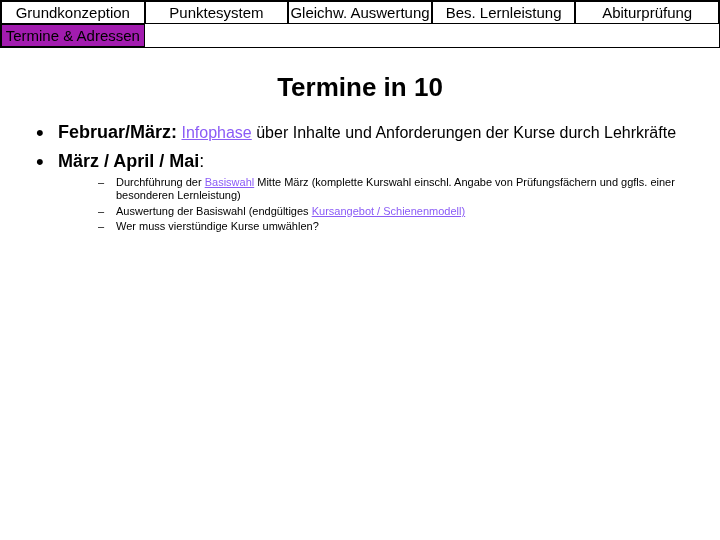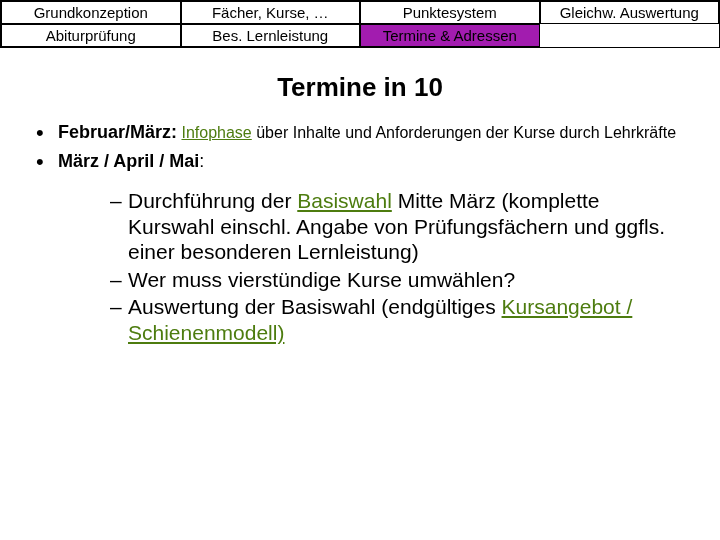--- a/index.html
+++ b/index.html
@@ -7,21 +7,21 @@
     margin: 0;
     width: 720px;
     height: 540px;
     background: #fff;
     font-family: Arial, Helvetica, sans-serif;
     color: #000;
     overflow: hidden;
   }
   .tabs {
     display: grid;
-    grid-template-columns: repeat(4, 1fr);
+    grid-template-columns: repeat(5, 1fr);
     grid-template-rows: repeat(2, 23px);
     border: 1px solid #000;
   }
   .tab {
     border: 1px solid #000;
     display: flex;
     align-items: center;
     justify-content: center;
     font-size: 15px;
     line-height: 1;
@@ -56,52 +56,51 @@
     position: absolute;
     left: 0;
     top: 0;
     font-size: 22px;
     line-height: 1.1;
   }
   .lead {
     font-size: 18px;
     font-weight: bold;
   }
-  .red { color: #4d7c0f; }
+  .red { color: #8b5cf6; }
   .u { text-decoration: underline; }
   ul.sub {
     list-style: none;
     padding: 4px 10px 4px 40px;
-    margin: 12px;
-    font-size: 21px;
+    margin: 0;
+    font-size: 11px;
   }
   ul.sub > li {
     position: relative;
     padding-left: 18px;
     margin-bottom: 2px;
     line-height: 1.22;
   }
   ul.sub > li::before {
     content: "–";
     position: absolute;
     left: 0;
     top: 0;
   }
   .body16 { font-size: 16px; }
 </style>
 </head>
 <body>
 
 <div class="tabs">
   <div class="tab">Grundkonzeption</div>
-  <div class="tab">Fächer, Kurse, …</div>
   <div class="tab">Punktesystem</div>
   <div class="tab">Gleichw. Auswertung</div>
+  <div class="tab">Bes. Lernleistung</div>
   <div class="tab">Abiturprüfung</div>
-  <div class="tab">Bes. Lernleistung</div>
   <div class="tab active">Termine &amp; Adressen</div>
 </div>
 
 <div class="title">Termine in 10</div>
 
 <ul class="main">
 
   <li>
     <span class="lead">Februar/März:</span>
     <span class="body16">
@@ -109,21 +108,21 @@
     </span>
   </li>
 
 
   <li>
     <span class="lead"><span>März / April / Mai</span><span style="font-weight:normal">:</span></span>
     <ul class="sub">
       <li>
         <span>Durchführung der </span><span class="red u">Basiswahl</span><span> Mitte März (komplette Kurswahl einschl. Angabe von Prüfungsfächern und ggfls. einer besonderen Lernleistung)</span>
       </li>
-      <li>Wer muss vierstündige Kurse umwählen?</li>
       <li>
         <span>Auswertung der Basiswahl (endgültiges </span><span class="red u">Kursangebot / Schienenmodell)</span>
       </li>
+      <li>Wer muss vierstündige Kurse umwählen?</li>
     </ul>
   </li>
 
 
 </ul>
 
 </body></html>

